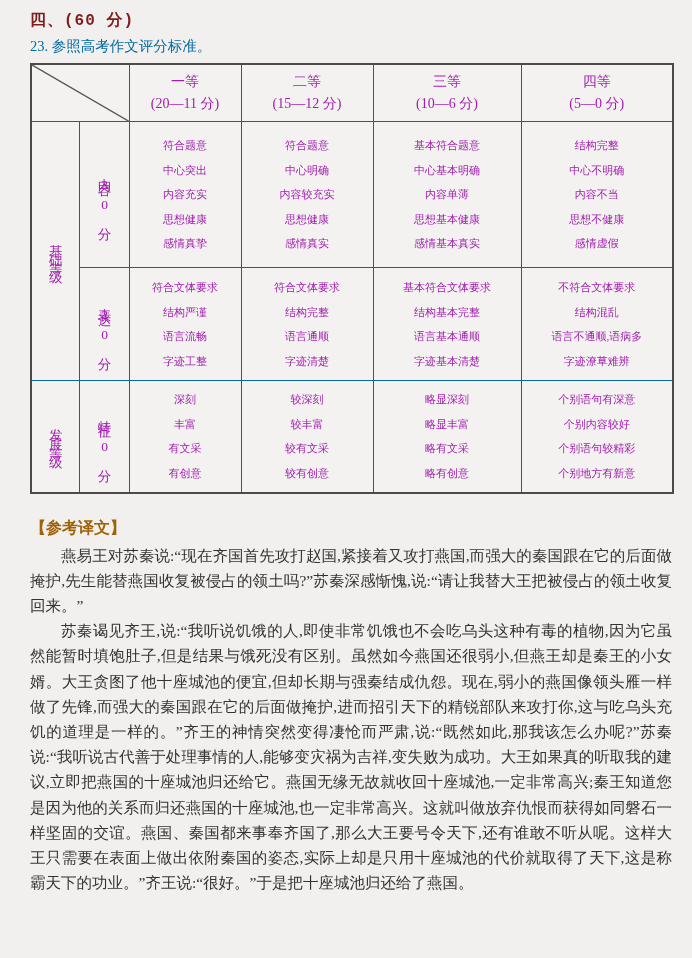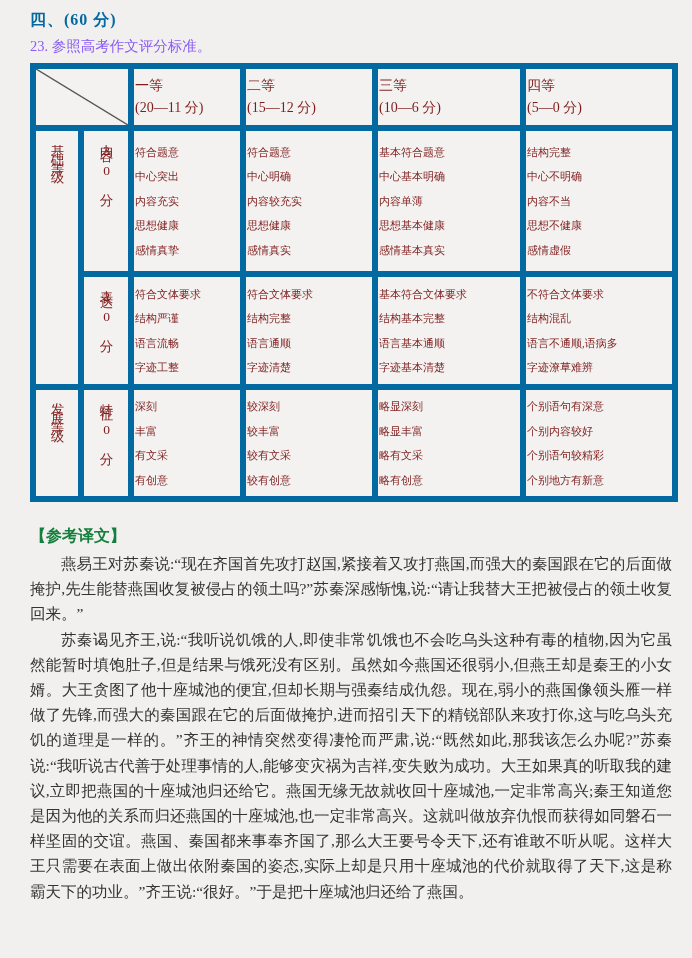--- a/index.html
+++ b/index.html
@@ -14,39 +14,41 @@
     font-family: "Liberation Serif", "DejaVu Serif", serif;
     overflow: hidden;
     box-sizing: border-box;
     padding: 8px 20px 0 30px;
   }
   .section-heading {
     font-size: 16px;
     font-weight: bold;
     letter-spacing: 1px;
     margin: 2px 0 6px 0;
-    color: #0369a1;
+    color: #7f1d1d;
+    font-family: Liberation Mono, monospace;
   }
   .item-line {
     font-size: 14.5px;
     margin: 0 0 7px 0;
-    color: #8b5cf6;
+    color: #0369a1;
   }
   table.rubric {
     border-collapse: collapse;
     table-layout: fixed;
     width: 642px;
     background: #f3f2f0;
     border: 2px solid #4c4b49;
   }
   table.rubric td {
-    border: 6px solid #0369a1;
+    border: 1px solid #0369a1;
+    text-align: center;
     vertical-align: middle;
     padding: 2px 1px;
-    color: #7f1d1d;
+    color: #a21caf;
   }
   td.hdr-cell {
     height: 52px;
     font-size: 14px;
     line-height: 22px;
   }
   td.diag-cell {
     position: relative;
     padding: 0;
   }
@@ -71,21 +73,21 @@
     line-height: 24.5px;
     white-space: pre-line;
   }
   tr.row-content  { height: 146px; }
   tr.row-express  { height: 113px; }
   tr.row-feature  { height: 112px; }
   .ref-heading {
     font-size: 16px;
     font-weight: bold;
     margin: 24px 0 4px 0;
-    color: #15803d;
+    color: #a16207;
   }
   .ref-para {
     font-size: 15.5px;
     line-height: 25.2px;
     text-align: justify;
     text-indent: 2em;
     margin: 0;
     color: #343330;
     font-family: "Liberation Serif", "DejaVu Serif", serif;
   }

